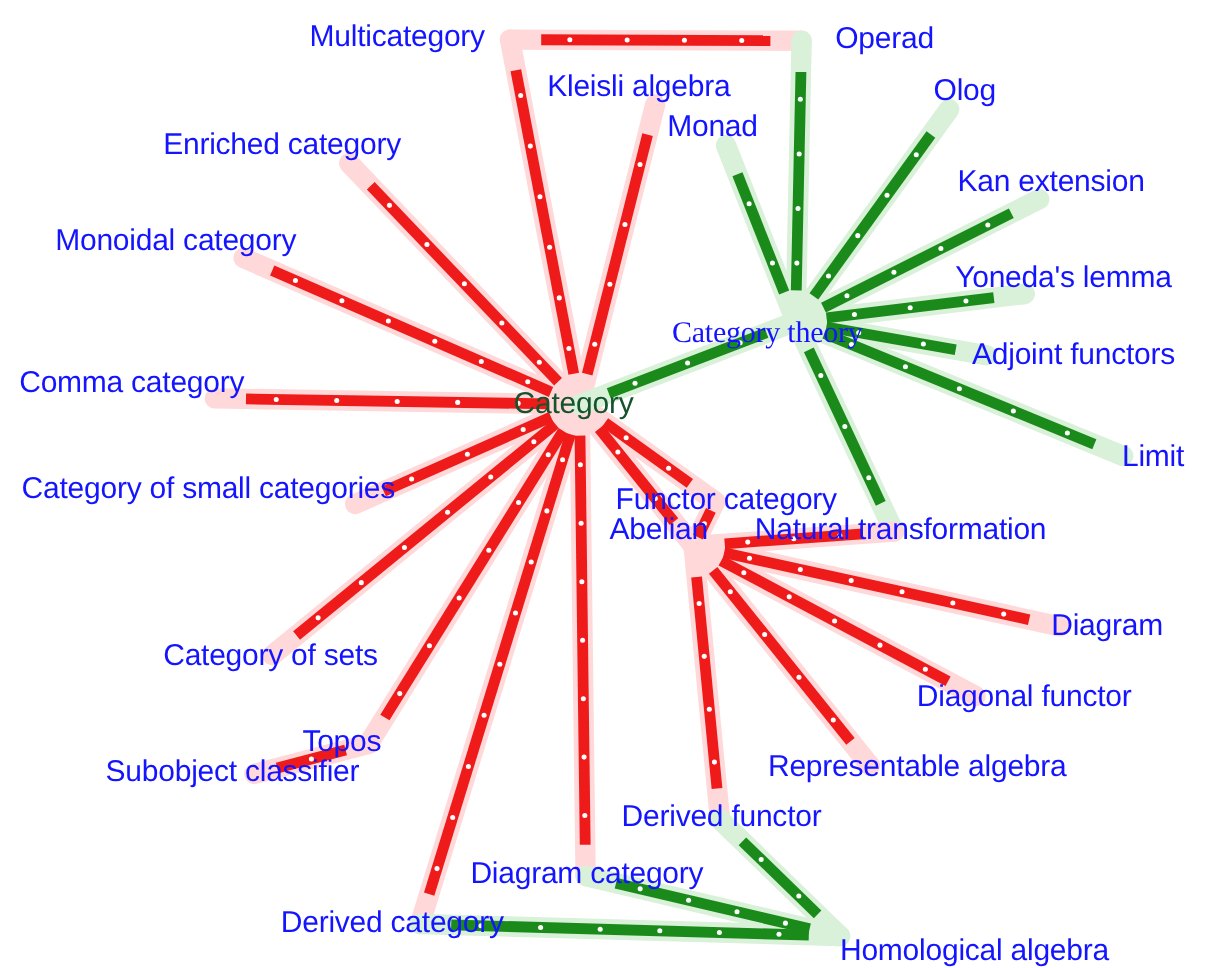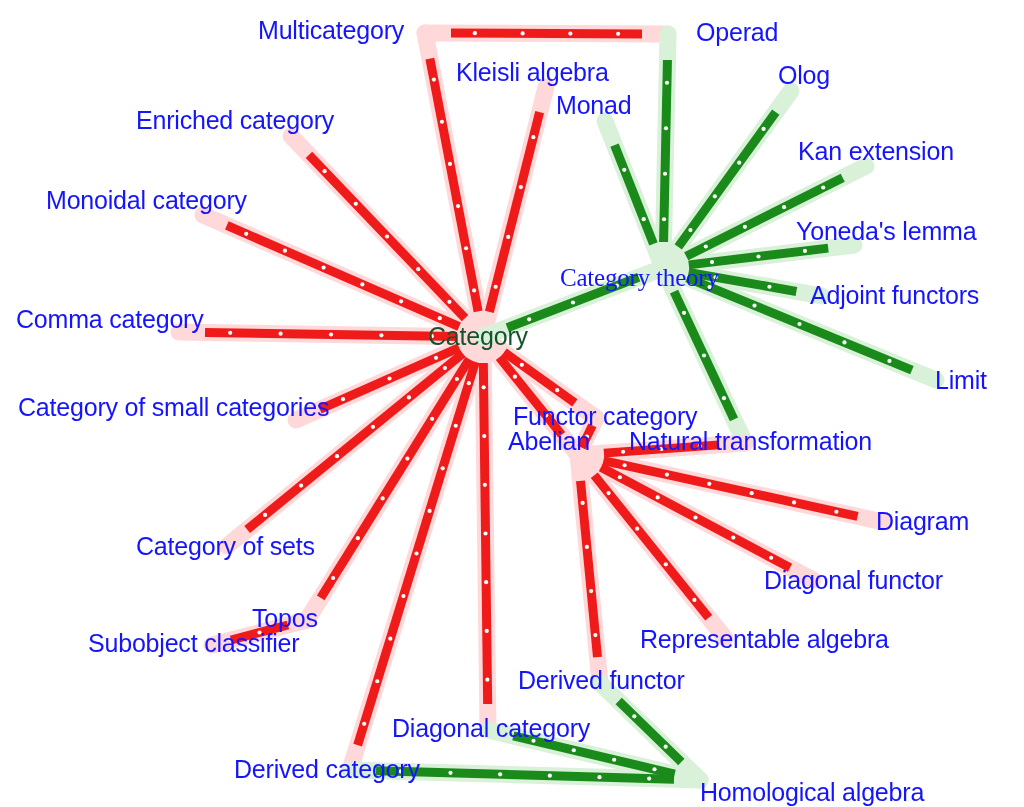--- a/index.html
+++ b/index.html
@@ -270,17 +270,17 @@
       <div class="node-label" style="left: 513px; top: 404px; text-align: right;">Functor category</div>
       <div class="node-label" style="left: 629px; top: 429px;">Natural transformation</div>
       <div class="node-label" style="left: 508px; top: 429px;">Abelian</div>
       <div class="node-label" style="left: 876px; top: 509px;">Diagram</div>
       <div class="node-label" style="left: 98px; top: 534px; margin-left: 38px;">Category of sets</div>
       <div class="node-label" style="left: 764px; top: 568px;">Diagonal functor</div>
       <div class="node-label" style="left: 252px; top: 606px;">Topos</div>
       <div class="node-label" style="left: 640px; top: 627px;">Representable algebra</div>
       <div class="node-label" style="left: 88px; top: 631px;">Subobject classifier</div>
       <div class="node-label" style="left: 518px; top: 668px;">Derived functor</div>
-      <div class="node-label" style="left: 392px; top: 716px;">Diagonal category</div>
+      <div class="node-label" style="left: 392px; top: 716px;">Diagram category</div>
       <div class="node-label" style="left: 234px; top: 757px;">Derived category</div>
       <div class="node-label" style="left: 700px; top: 780px;">Homological algebra</div>
     </div>
 </div>
 
 </body></html>

